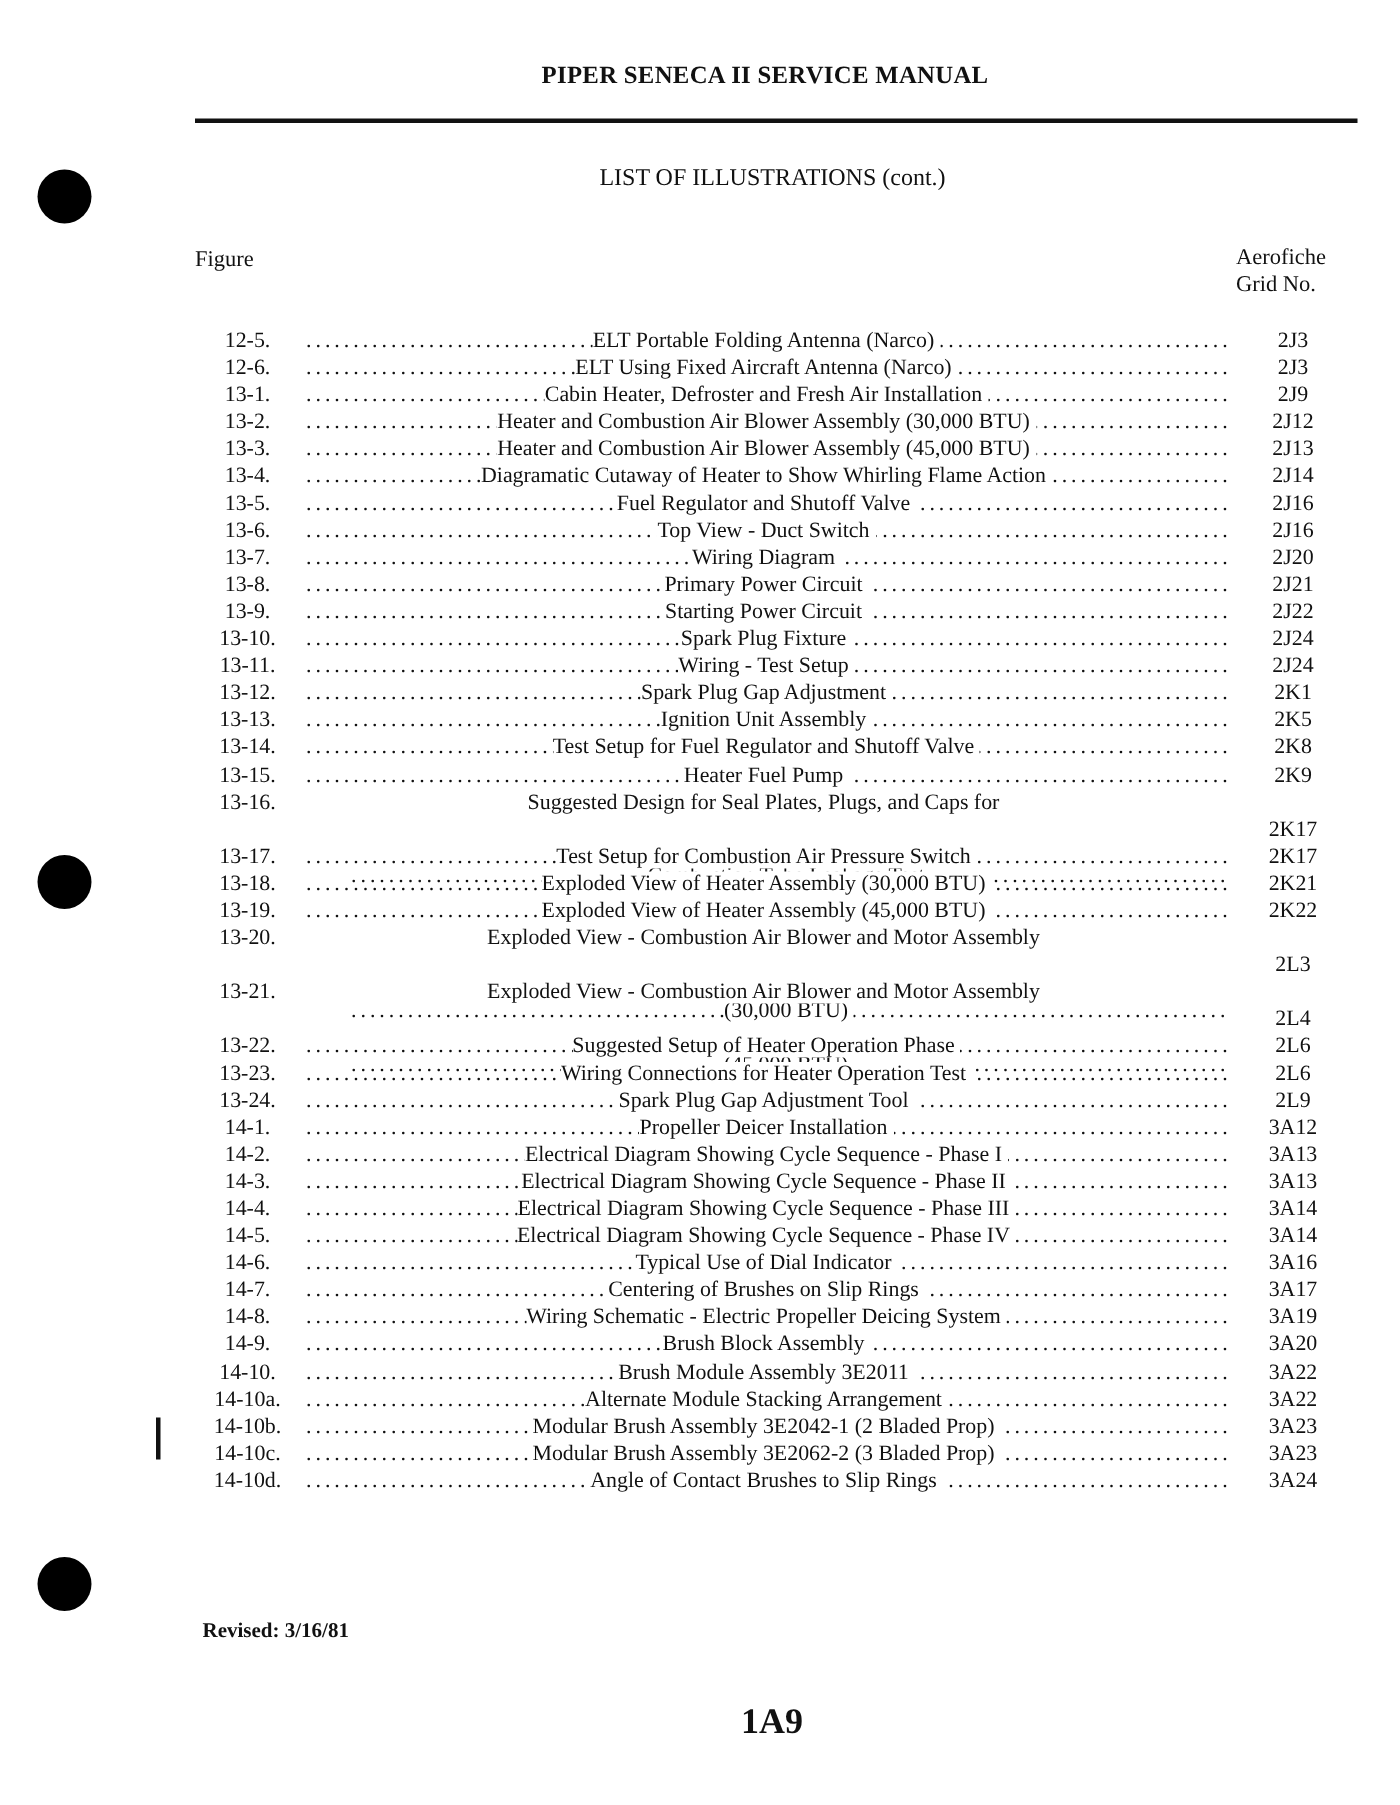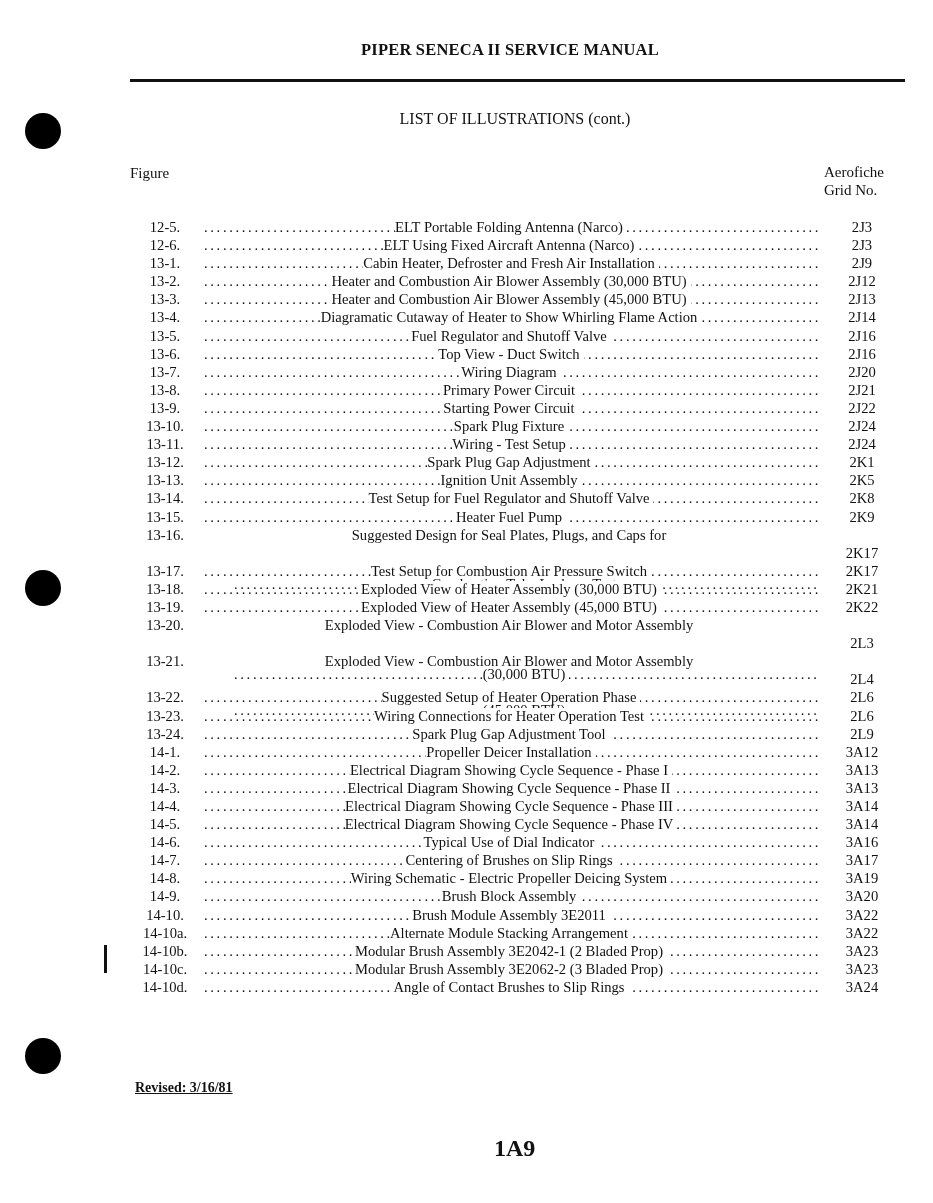--- a/index.html
+++ b/index.html
@@ -25,21 +25,21 @@
   .title {
     position: absolute; left: 74px; right: 72px; overflow: hidden;
   }
   .title .txt { background: #fff; padding-right: 4px; position: relative; z-index: 1; }
   .title.indent { left: 104px; margin-top: 31px; }
   .title.dots::after {
     content: " . . . . . . . . . . . . . . . . . . . . . . . . . . . . . . . . . . . . . . . . . . . . . . . . . . . . . . . . . . . . . . . . . . . . . . . . . . . . . . . . . . . . . . . . . . . . . . . . . . . . . . . . . . . . . . . . . . . . . . . . . . . . . . . . . . . . . . . . . . . . . . . . . . . . . . .";
     position: absolute; left: 0; top: 0; letter-spacing: -0.5px; z-index: 0; white-space: nowrap;
   }
   .grid { position: absolute; left: 702px; width: 60px; }
-  .footer-rev { position: absolute; left: 135px; top: 1080px; font-weight: bold; font-size: 14px; text-decoration: underline; }
+  .footer-rev { position: absolute; left: 135px; top: 1080px; font-weight: bold; font-size: 14px; }
   .footer-page { position: absolute; left: 494px; top: 1088px; font-weight: bold; font-size: 24px; margin-top: 47px; }
   .change-bar { position: absolute; left: 104px; top: 945px; width: 3px; height: 28px; background: #111; }
 </style>
 </head>
 <body>
 
 <div class="hole" style="left:25px;top:113px;"></div>
 <div class="hole" style="left:25px;top:570px;"></div>
 <div class="hole" style="left:25px;top:1038px;"></div>
 

